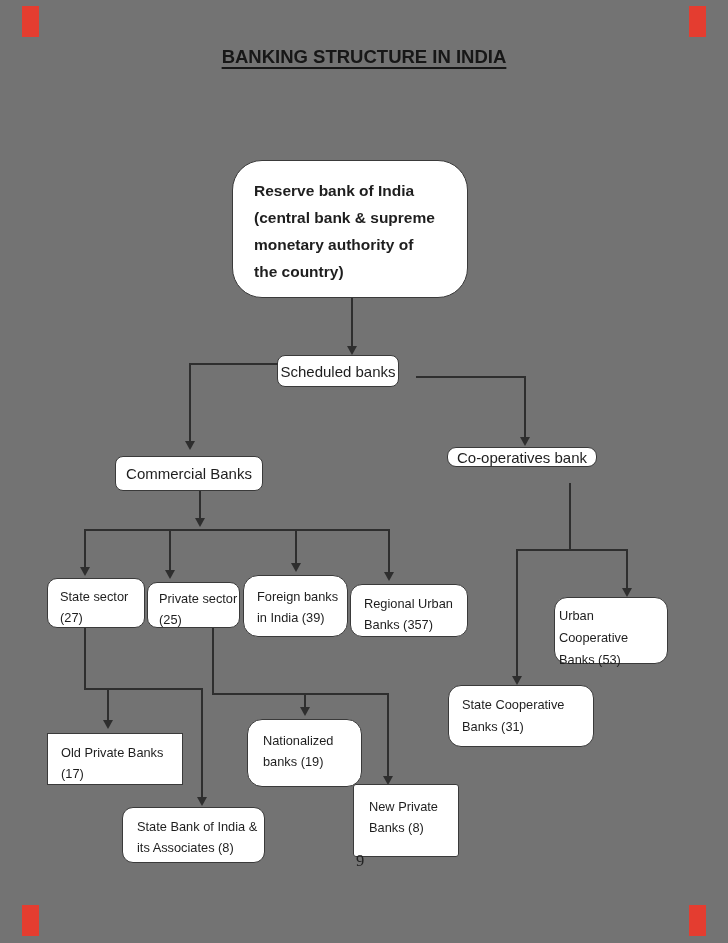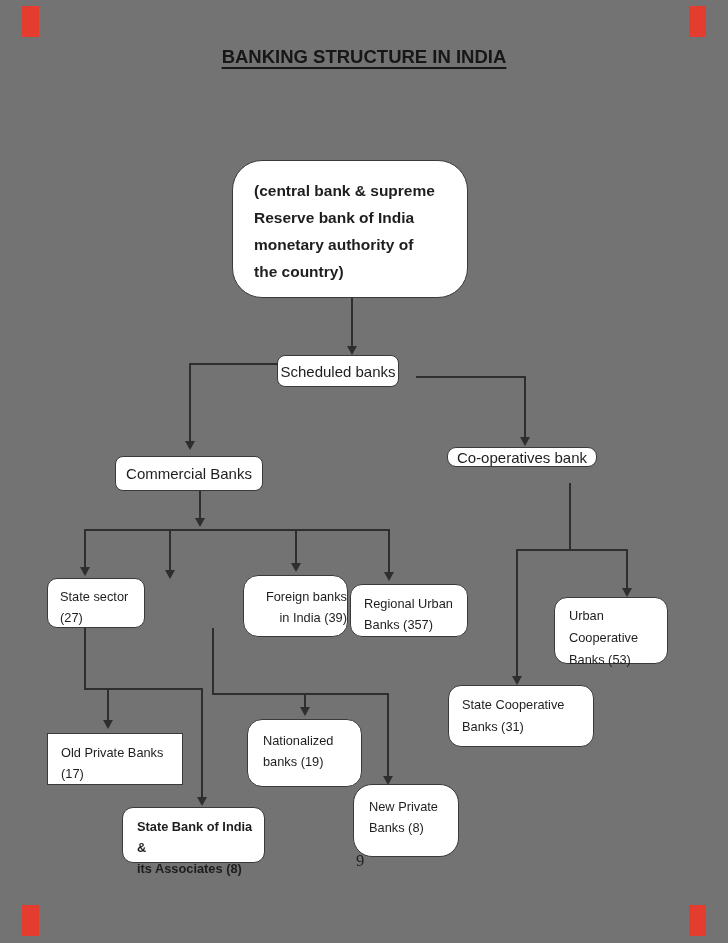--- a/index.html
+++ b/index.html
@@ -61,22 +61,22 @@
   <div class="corner-marker" style="left: 22px; top: 6px; background: rgb(228, 61, 48);"></div>
   <div class="corner-marker" style="left: 689px; top: 6px; background: rgb(228, 61, 48);"></div>
   <div class="corner-marker" style="left: 22px; top: 905px; background: rgb(228, 61, 48);"></div>
   <div class="corner-marker" style="left: 689px; top: 905px; background: rgb(228, 61, 48);"></div>
 
   <div class="title">
     <span>BANKING STRUCTURE IN INDIA</span>
   </div>
 
   <div class="box rbi" style="left:232px;top:160px;width:236px;height:138px;">
+    <div>Reserve bank of India</div>
     <div>(central bank &amp; supreme</div>
-    <div>Reserve bank of India</div>
     <div>monetary authority of</div>
     <div>the country)</div>
   </div>
 
   <div class="vline" style="left:351px;top:298px;height:49px;"></div>
   <div class="arrow" style="left:347px;top:346px;"></div>
 
   <div class="box center-box" style="left:277px;top:355px;width:122px;height:32px;border-radius:8px;">
     <span>Scheduled banks</span>
   </div>
@@ -111,41 +111,45 @@
   <div class="arrow" style="left:291px;top:563px;"></div>
 
   <div class="vline" style="left:388px;top:529px;height:44px;"></div>
   <div class="arrow" style="left:384px;top:572px;"></div>
 
   <div class="box multi" style="left:47px;top:578px;width:98px;height:50px;border-radius:10px;padding:7px 0 0 12px;">
     <div>State sector</div>
     <div>(27)</div>
   </div>
 
+  <div class="box multi" style="left:147px;top:582px;width:93px;height:46px;border-radius:10px;padding:5px 0 0 11px;">
+    <div>Private sector</div>
+    <div>(25)</div>
+  </div>
 
-  <div class="box multi" style="left:243px;top:575px;width:105px;height:62px;border-radius:15px;padding:10px 0 0 13px;text-align:right;">
+  <div class="box multi" style="left:243px;top:575px;width:105px;height:62px;border-radius:15px;padding:10px 0 0 13px;">
     <div>Foreign banks</div>
     <div>in India (39)</div>
   </div>
 
   <div class="box multi" style="left:350px;top:584px;width:118px;height:53px;border-radius:12px;padding:8px 0 0 13px;">
     <div>Regional Urban</div>
     <div>Banks (357)</div>
   </div>
 
   <div class="vline" style="left:569px;top:483px;height:67px;"></div>
   <div class="hline" style="left:517px;top:549px;width:111px;"></div>
 
   <div class="vline" style="left:626px;top:549px;height:40px;"></div>
   <div class="arrow" style="left:622px;top:588px;"></div>
 
   <div class="vline" style="left:516px;top:549px;height:128px;"></div>
   <div class="arrow" style="left:512px;top:676px;"></div>
 
-  <div class="box multi" style="left:554px;top:597px;width:114px;height:67px;border-radius:13px;padding:7px 0 0 14px;line-height:22px;">
+  <div class="box multi" style="left:554px;top:597px;width:114px;height:67px;border-radius:13px;padding:7px 0 0 4px;line-height:22px;">
     <div>Urban</div>
     <div>Cooperative</div>
     <div>Banks (53)</div>
   </div>
 
   <div class="box multi" style="left:448px;top:685px;width:146px;height:62px;border-radius:13px;padding:8px 0 0 13px;line-height:22px;">
     <div>State Cooperative</div>
     <div>Banks (31)</div>
   </div>
 
@@ -170,25 +174,25 @@
   <div class="box multi" style="left:47px;top:733px;width:136px;height:52px;border-radius:0;padding:8px 0 0 13px;">
     <div>Old Private Banks</div>
     <div>(17)</div>
   </div>
 
   <div class="box multi" style="left:247px;top:719px;width:115px;height:68px;border-radius:15px;padding:10px 12px 0 15px;">
     <div>Nationalized</div>
     <div>banks (19)</div>
   </div>
 
-  <div class="box multi" style="left:353px;top:784px;width:106px;height:73px;border-radius:19px;padding:11px 0 0 15px;">
+  <div class="box multi" style="left:353px;top:784px;width:106px;height:73px;border-radius:3px;padding:11px 0 0 15px;">
     <div>New Private</div>
     <div>Banks (8)</div>
   </div>
 
-  <div class="box multi" style="left:122px;top:807px;width:143px;height:56px;border-radius:11px;padding:8px 0 0 14px;font-weight:bold;">
+  <div class="box multi" style="left:122px;top:807px;width:143px;height:56px;border-radius:11px;padding:8px 0 0 14px;">
     <div>State Bank of India &amp;</div>
     <div>its Associates (8)</div>
   </div>
 
   <div class="page-number">9</div>
 
 </div>
 
 </body></html>

